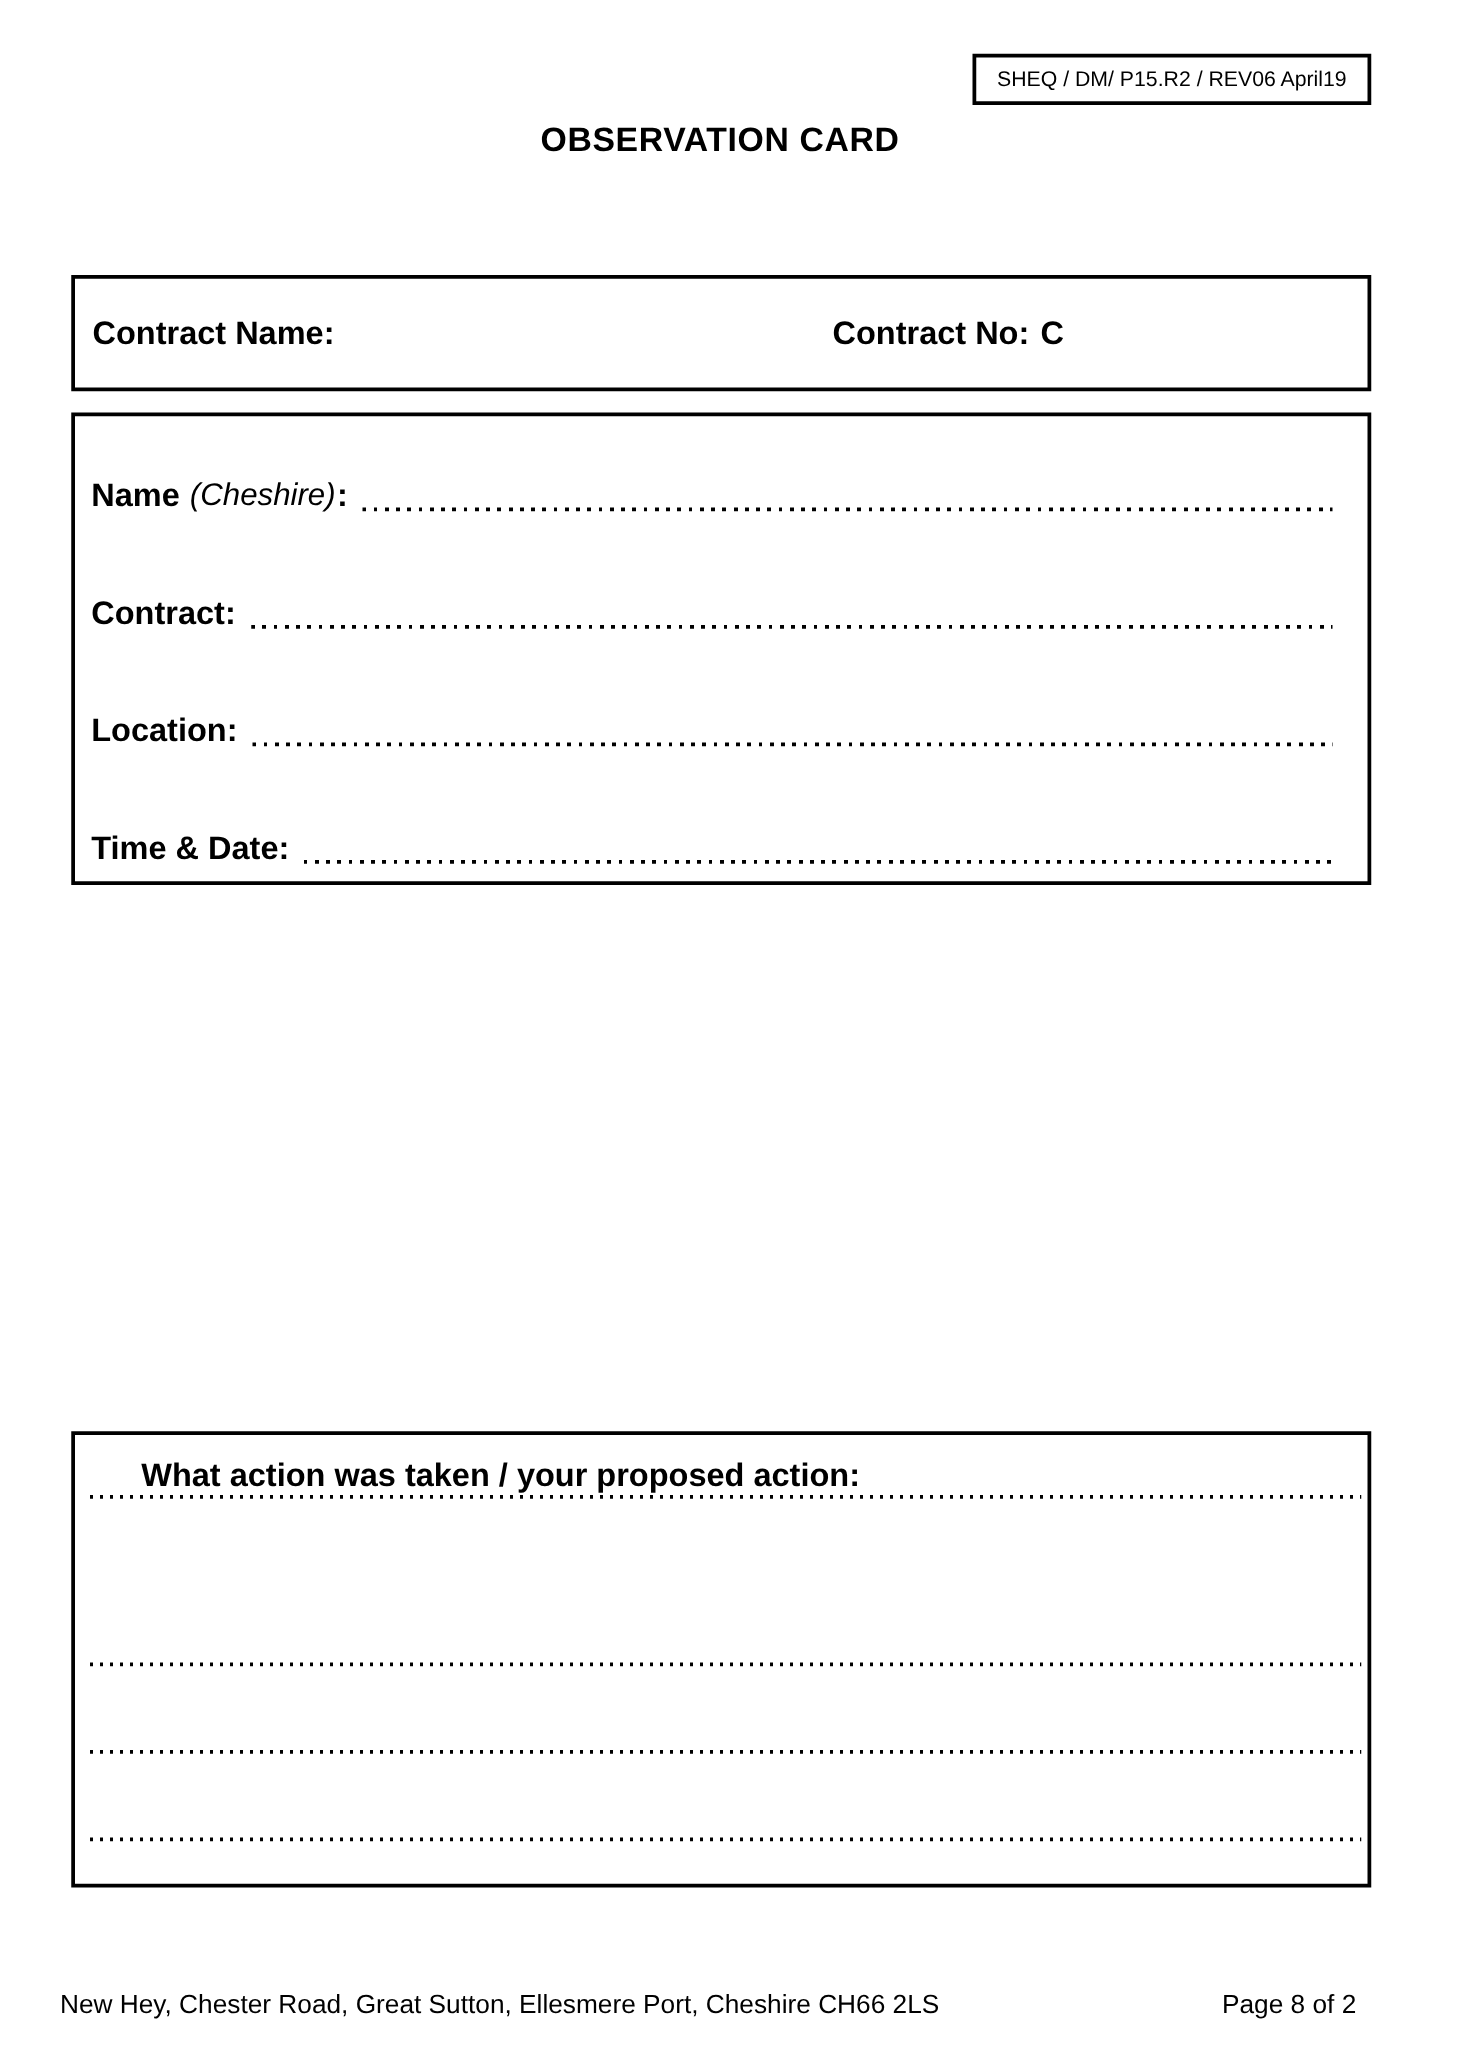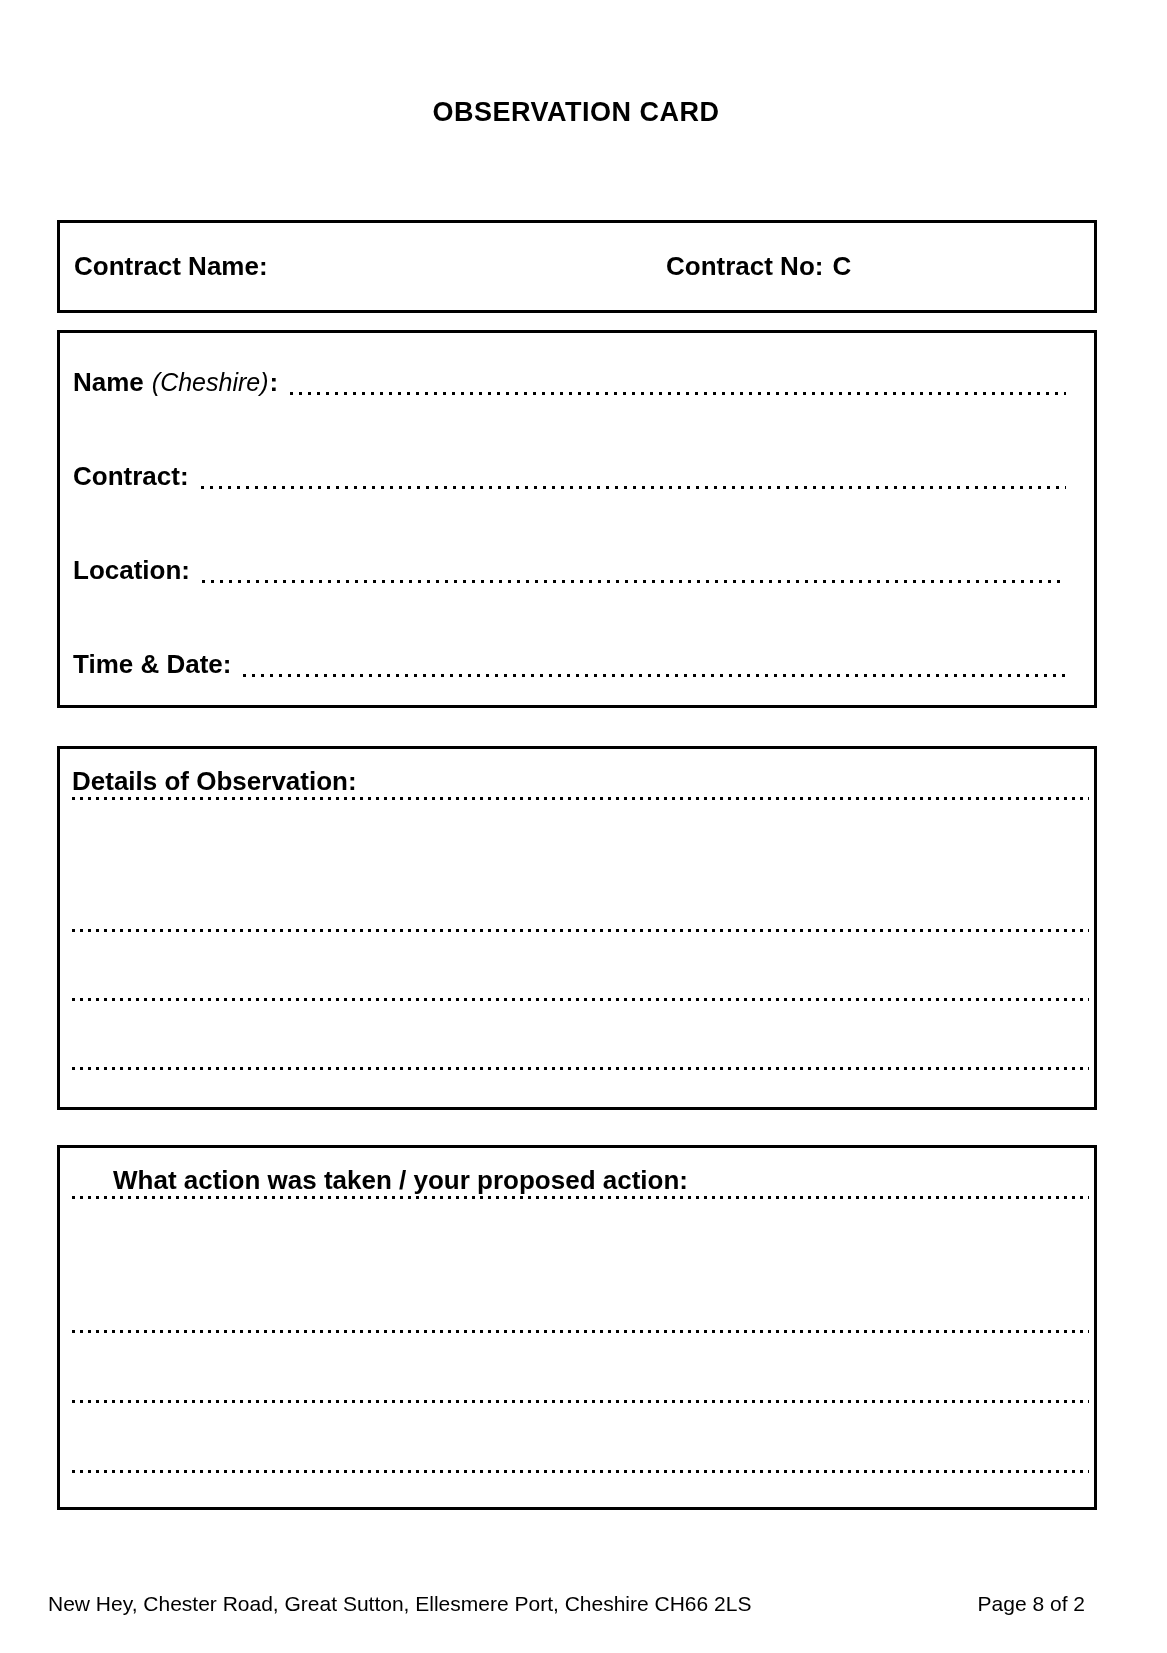--- a/index.html
+++ b/index.html
@@ -61,21 +61,21 @@
     width: 1040px;
     border: 3px solid #000;
     box-sizing: border-box;
     background: #fff;
   }
   .contract-box { top: 220px; height: 93px; display: flex; align-items: center; }
   .contract-name { margin-left: 14px; font-weight: bold; font-size: 26px; }
   .contract-no { position: absolute; left: 606px; font-weight: bold; font-size: 26px; }
   .contract-no-val { margin-left: 9px; }
 
-  .name-box { top: 330px; height: 378px; padding-top: 2px; }
+  .name-box { top: 330px; height: 378px; padding-top: 16px; }
   .field-row {
     height: 94px;
     display: flex;
     align-items: center;
     padding: 0 28px 0 13px;
   }
   .field-label { font-weight: bold; font-size: 26px; white-space: nowrap; }
   .field-opt { font-style: italic; font-size: 25px; margin: 0 1px 0 8px; white-space: nowrap; }
   .field-opt:empty { display: none; }
   .field-colon { font-weight: bold; font-size: 26px; }
@@ -122,20 +122,23 @@
   }
 </style>
 </head>
 <body>
 
 <div class="page">
 
 
   <div class="page-title">OBSERVATION CARD</div>
 
+  <div class="rev-box">
+    <span>SHEQ / DM/ P15.R2 / REV06 April19</span>
+  </div>
 
   <div class="bbox contract-box">
     <span class="contract-name">Contract Name:</span>
     <span class="contract-no"><span>Contract No:</span><span class="contract-no-val">C</span></span>
   </div>
 
   <div class="bbox name-box">
 
     <div class="field-row">
       <span class="field-label">Name</span>
@@ -160,27 +163,20 @@
 
     <div class="field-row">
       <span class="field-label">Time &amp; Date</span>
 
       <span class="field-colon">:</span>
       <span class="leader"></span>
     </div>
 
   </div>
 
-  <div class="bbox section-box details-box">
-    <div class="section-heading">Details of Observation:</div>
-    <div class="dotline"></div>
-    <div class="dotline"></div>
-    <div class="dotline"></div>
-    <div class="dotline"></div>
-  </div>
 
   <div class="bbox section-box action-box">
     <div class="section-heading">What action was taken / your proposed action:</div>
     <div class="dotline"></div>
     <div class="dotline"></div>
     <div class="dotline"></div>
     <div class="dotline"></div>
   </div>
 
   <div class="footer">

